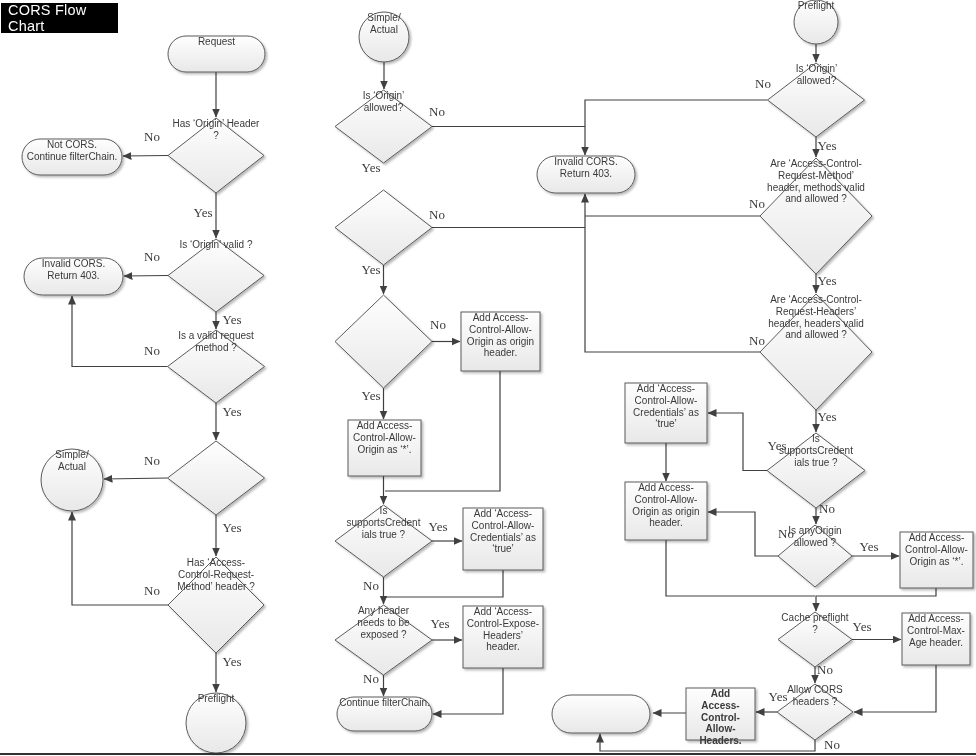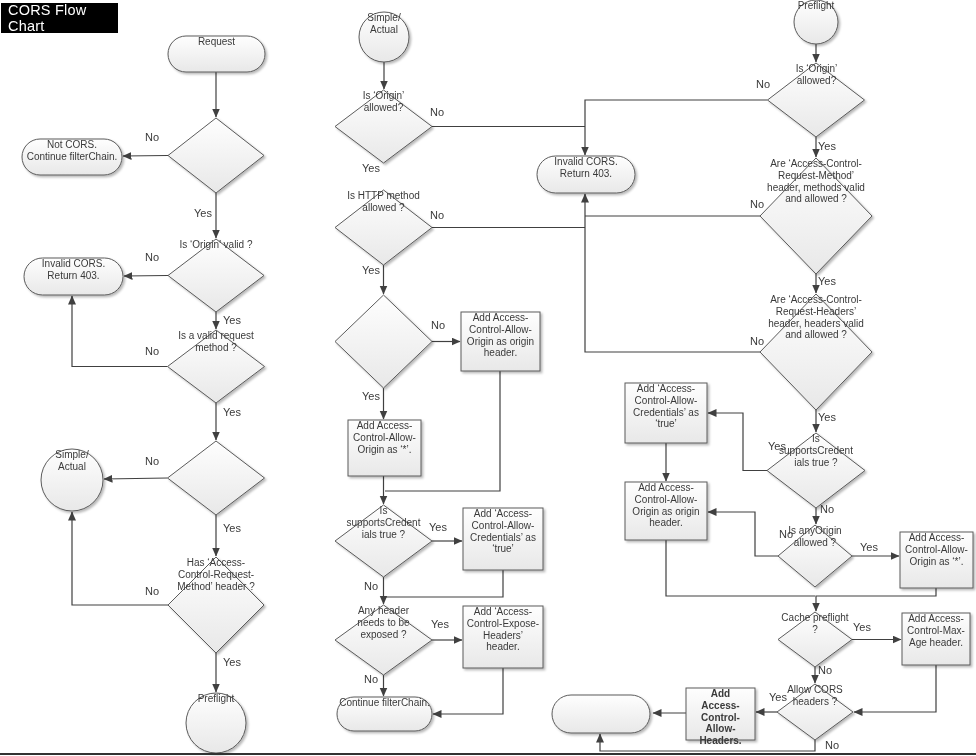--- a/index.html
+++ b/index.html
@@ -7,21 +7,21 @@
          font-family:"Liberation Sans",sans-serif;}
   svg.layer{position:absolute;left:0;top:0;}
   .node{position:absolute;display:flex;align-items:flex-start;justify-content:center;
         text-align:center;color:#3a3a3a;font-size:10px;line-height:1.18;pointer-events:none;}
   .node span{display:block;width:92%;}
   .w80 span{width:80%;}
   .w72 span{width:72px;}
   .w58 span{width:58px;font-weight:bold;}
   .wfull span{width:100%;}
   .nowrap span{white-space:nowrap;width:auto;}
-  .elabel{position:absolute;transform:translate(-50%,-50%);font-size:11px;color:#3a3a3a;}
+  .elabel{position:absolute;transform:translate(-50%,-50%);font-size:13px;color:#3a3a3a;font-family:Liberation Serif, serif;}
   .title{position:absolute;left:1px;top:3px;width:117px;height:30px;background:#000000;
          color:#ffffff;display:flex;align-items:center;box-sizing:border-box;
          padding-left:7px;font-size:14.5px;letter-spacing:.2px;}
   .bottom-edge{position:absolute;left:0;top:753px;width:976px;height:2px;background:#323232;}
 </style>
 </head>
 <body>
 
 <div class="stage">
 
@@ -131,20 +131,23 @@
       <polygon points="815,612 852,639.5 815,667 778,639.5"></polygon>
       <polygon points="815,684 853,712 815,740 777,712"></polygon>
     </g>
   </svg>
 
   <div class="title">CORS Flow Chart</div>
 
   <div class="node nowrap" style="left:168px;top:36px;width:97px;height:52px">
       <span>Request</span>
     </div>
+  <div class="node" style="left:168px;top:118px;width:96px;height:75px">
+      <span>Has ‘Origin’ Header ?</span>
+    </div>
   <div class="node" style="left:22px;top:139px;width:100px;height:36px">
       <span>Not CORS. Continue filterChain.</span>
     </div>
   <div class="node" style="left:168px;top:239px;width:96px;height:73px">
       <span>Is ‘Origin’ valid ?</span>
     </div>
   <div class="node w72" style="left:24px;top:258px;width:99px;height:37px">
       <span>Invalid CORS. Return 403.</span>
     </div>
   <div class="node" style="left:167px;top:330px;width:98px;height:73px">
@@ -161,23 +164,20 @@
     </div>
 
   <div class="node w80" style="left:359px;top:12px;width:50px;height:50px">
       <span>Simple/ Actual</span>
     </div>
   <div class="node w80" style="left:335px;top:90px;width:97px;height:73px">
       <span>Is ‘Origin’ allowed?</span>
     </div>
   <div class="node w72" style="left:537px;top:156px;width:98px;height:37px">
       <span>Invalid CORS. Return 403.</span>
-    </div>
-  <div class="node" style="left:335px;top:190px;width:97px;height:75px">
-      <span>Is HTTP method allowed ?</span>
     </div>
   <div class="node" style="left:461px;top:312px;width:79px;height:59px">
       <span>Add Access-Control-Allow-Origin as origin header.</span>
     </div>
   <div class="node" style="left:348px;top:420px;width:73px;height:56px">
       <span>Add Access-Control-Allow-Origin as ‘*’.</span>
     </div>
   <div class="node w80" style="left:335px;top:505px;width:97px;height:72px">
       <span>Is supportsCredent ials true ?</span>
     </div>

